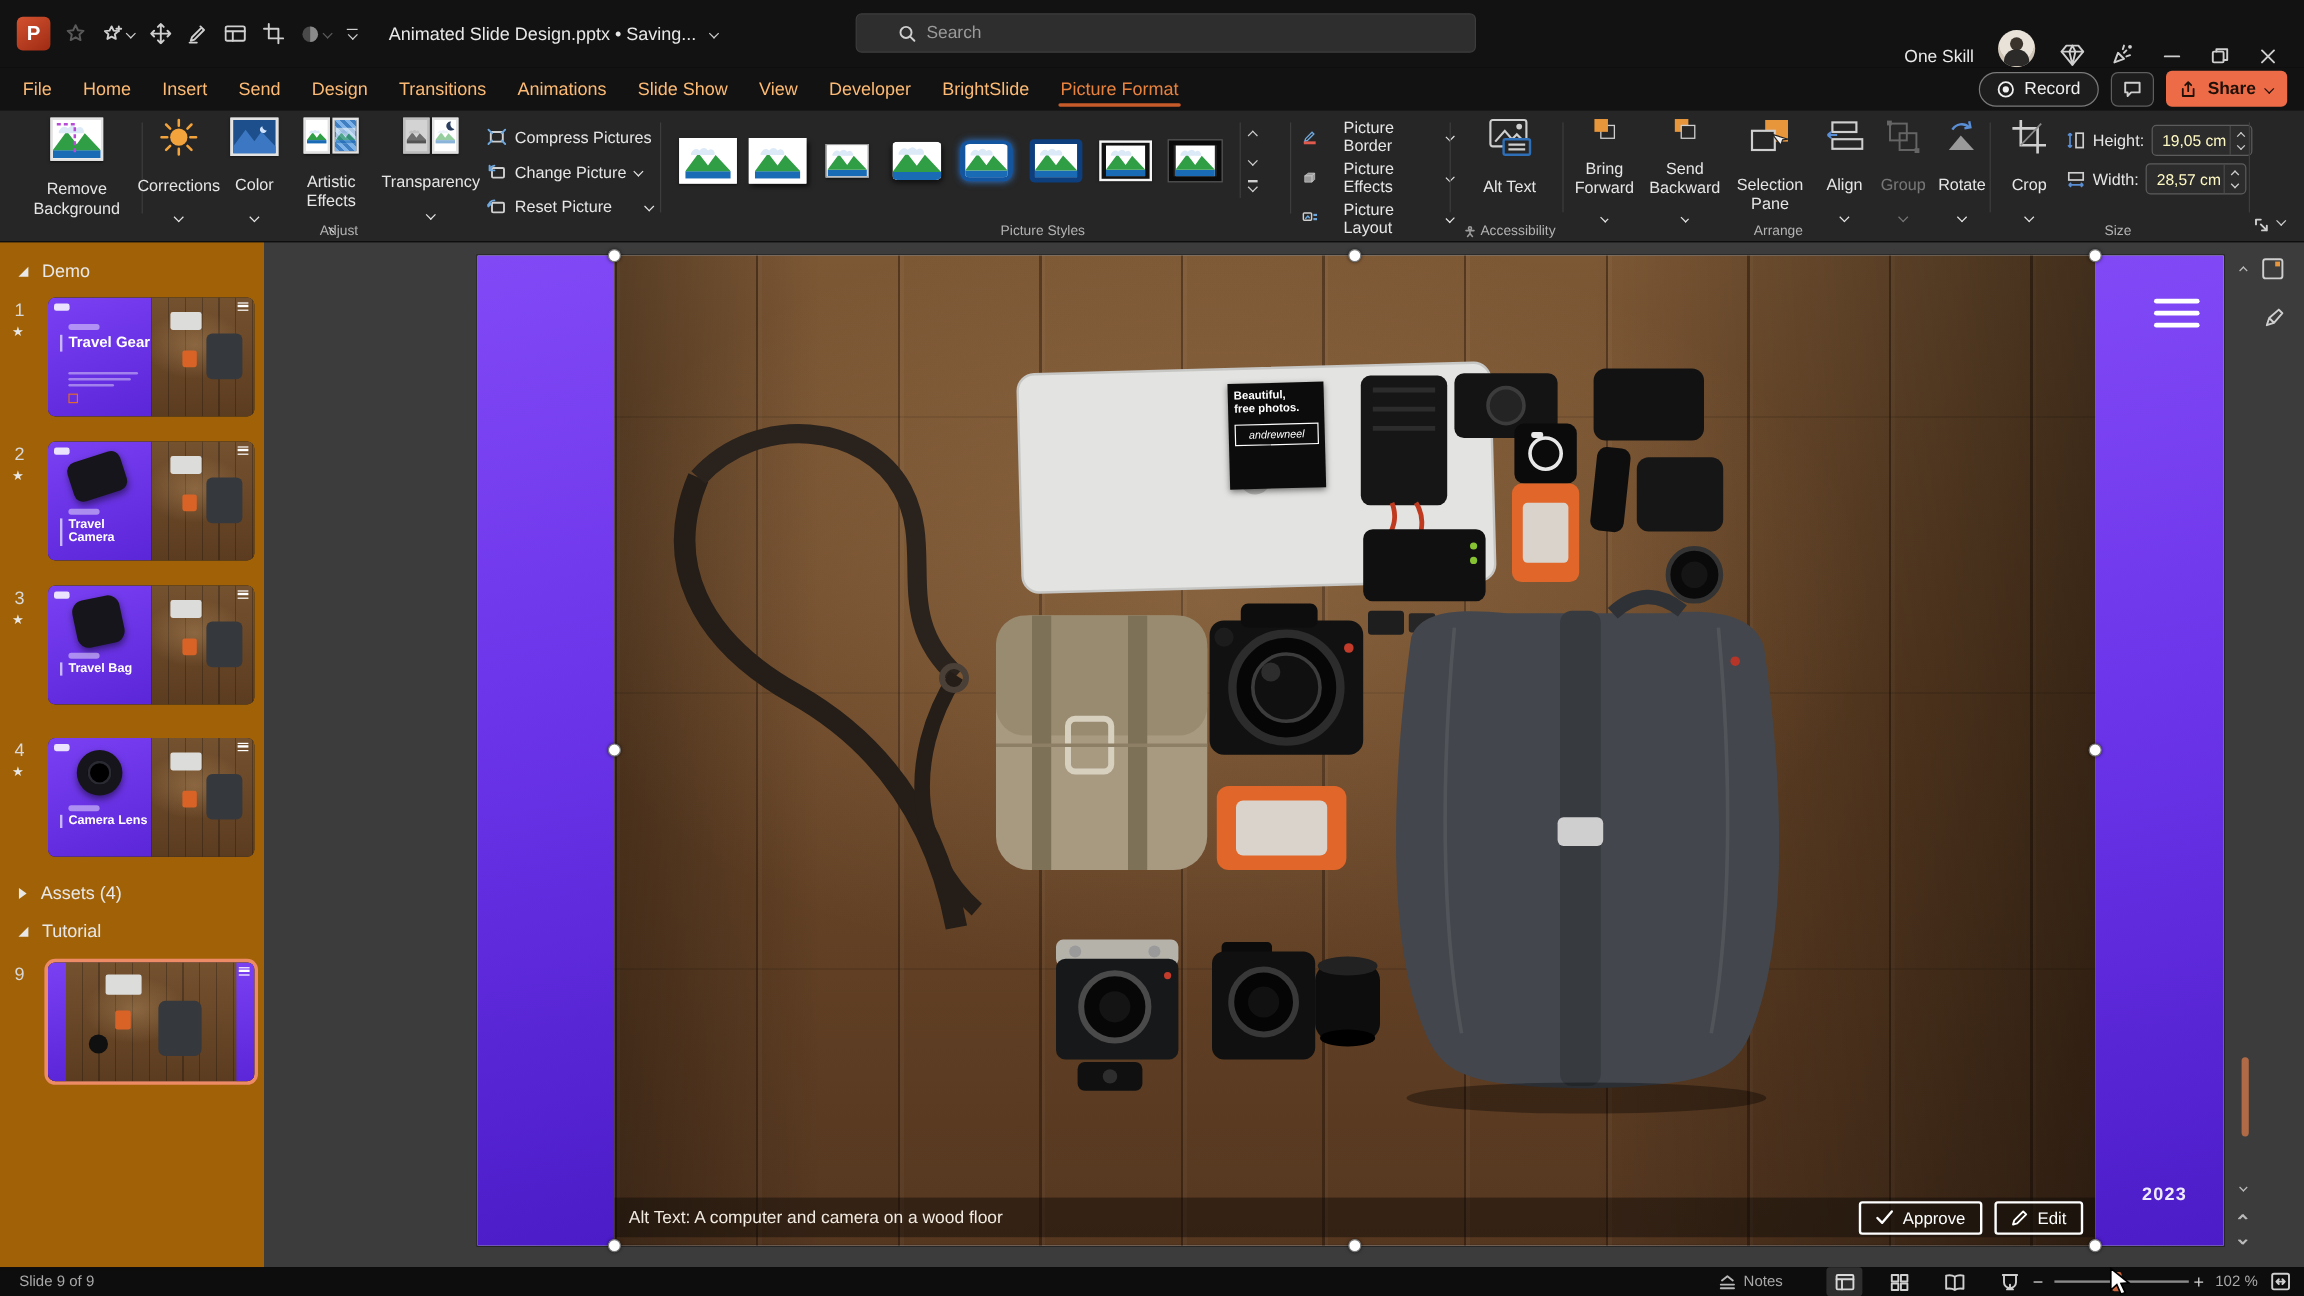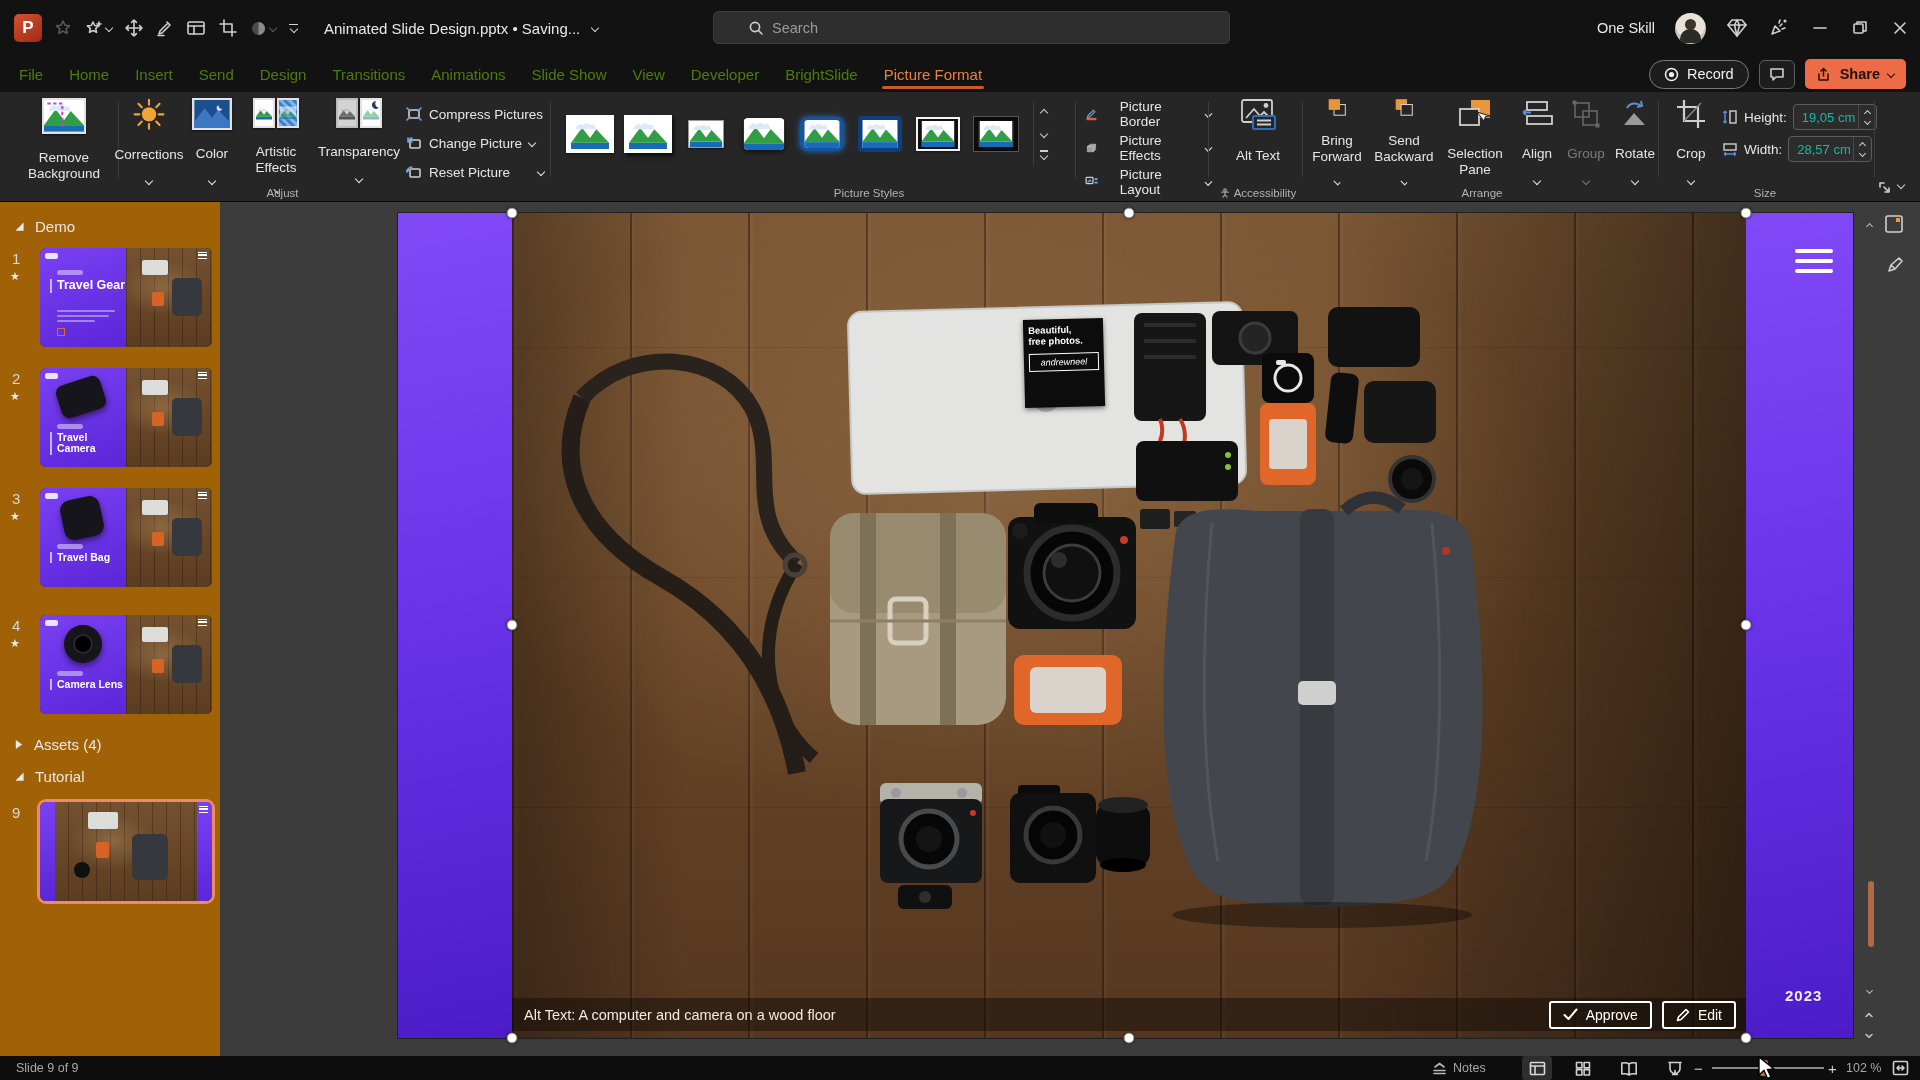--- a/index.html
+++ b/index.html
@@ -10,29 +10,29 @@
   .chev{display:inline-block;width:6px;height:6px;border-right:1.6px solid currentColor;border-bottom:1.6px solid currentColor;transform:rotate(45deg);vertical-align:2px}
   .chev.up{transform:rotate(-135deg);vertical-align:-2px}
 
   
   #titlebar{position:absolute;left:0;top:0;width:1920px;height:56px;background:#121212;display:flex;align-items:center;padding:0 14px;gap:12px}
   .pp-logo{width:28px;height:28px;border-radius:5px;background:linear-gradient(145deg,#d35230,#9e2b13);color:#fff;font-weight:bold;font-size:17px;display:flex;align-items:center;justify-content:center}
   .qat{display:flex;align-items:center;gap:13px;color:#cfcfcf}
   .qat .dim{opacity:.38}
   .titletxt{font-size:15px;color:#e8e8e8;margin-left:14px;white-space:nowrap}
   .search{position:absolute;left:713px;top:11px;width:517px;height:33px;background:#2e2e2e;border:1px solid #3c3c3c;border-radius:5px;display:flex;align-items:center;gap:9px;padding-left:58px;color:#9b9b9b;font-size:14.5px}
-  .tb-right{position:absolute;right:10px;top:0;height:56px;display:flex;align-items:center;gap:20px}
+  .tb-right{position:absolute;right:20px;top:0;height:56px;display:flex;align-items:flex-end;gap:20px}
   .acct{font-size:14.5px;color:#eaeaea}
   .avatar{width:31px;height:31px;border-radius:50%;background:radial-gradient(circle at 50% 38%,#e8e2d8 58%,#cfc6b8 59%);position:relative;overflow:hidden}
   .avatar::before{content:"";position:absolute;left:10px;top:6px;width:11px;height:11px;border-radius:50%;background:#3a332c}
   .avatar::after{content:"";position:absolute;left:5px;top:16px;width:21px;height:14px;border-radius:10px 10px 0 0;background:#2b2a28}
 
   
   #tabrow{position:absolute;left:0;top:56px;width:1920px;height:36px;background:#121212;display:flex;align-items:stretch;padding:0 6px}
-  .tab{display:flex;align-items:center;padding:0 13px;font-size:15px;color:#4d7c0f;position:relative}
+  .tab{display:flex;align-items:center;padding:0 13px;font-size:15px;color:#fdba74;position:relative}
   .tab.active{color:#E8823F}
   .tab.active::after{content:"";position:absolute;left:11px;right:11px;bottom:3px;height:3px;border-radius:2px;background:#C75B2A}
   .tr-right{margin-left:auto;display:flex;align-items:center;gap:10px;padding-right:8px}
   .btn-record{display:flex;align-items:center;gap:8px;height:29px;padding:0 14px;border:1px solid #7a7a7a;border-radius:15px;font-size:14.5px;color:#f0f0f0;background:#1d1d1d}
   .btn-cmt{width:36px;height:29px;border:1px solid #5e5e5e;border-radius:6px;display:flex;align-items:center;justify-content:center;background:#1d1d1d}
   .btn-share{display:flex;align-items:center;gap:8px;height:30px;padding:0 12px;border-radius:5px;background:#ED6C47;color:#201008;font-size:14.5px;font-weight:bold}
 
   
   #ribbon{position:absolute;left:0;top:92px;width:1920px;height:110px;background:#262626;border-bottom:1px solid #090909}
   .grp{position:absolute;top:0;height:110px}
@@ -45,21 +45,21 @@
   .smallcol{position:absolute;display:flex;flex-direction:column;gap:5px}
   .srow{display:flex;align-items:center;gap:7px;font-size:13.5px;color:#e6e6e6;height:24px}
   .menurow{display:flex;align-items:center;gap:21px;font-size:13.5px;color:#e6e6e6;height:28px}
   .thumbrow{position:absolute;top:10px;display:flex;gap:4px;align-items:center}
   .pthumb{width:54px;height:64px;display:flex;align-items:center;justify-content:center;border-radius:3px}
   .pthumb svg{display:block}
   .garrows{position:absolute;display:flex;flex-direction:column;border-left:1px solid #3d3d3d}
   .garrows div{width:20px;height:21px;display:flex;align-items:center;justify-content:center;color:#cfcfcf}
   .sizerow{position:absolute;display:flex;align-items:center;gap:6px;font-size:13.5px;color:#e6e6e6}
   .sizebox{width:84px;height:26px;background:#2c2c2c;border:1px solid #5c5c5c;border-radius:4px;display:flex;align-items:center}
-  .sizebox .val{flex:1;padding-left:8px;font-size:13px;color:#14b8a6}
+  .sizebox .val{flex:1;padding-left:8px;font-size:13px;color:#fef9c3}
   .spin{width:18px;height:100%;border-left:1px solid #4a4a4a;display:flex;flex-direction:column;align-items:center;justify-content:center;gap:3px;color:#cfcfcf}
   .spin i{display:block;width:5px;height:5px;border-right:1.4px solid currentColor;border-bottom:1.4px solid currentColor}
   .spin .u{transform:rotate(-135deg)}
   .spin .d{transform:rotate(45deg)}
 
   
   #sidebar{position:absolute;left:0;top:202px;width:220px;height:854px;background:#a16207}
   .sechdr{position:absolute;display:flex;align-items:center;gap:10px;font-size:15px;color:#e8e8e8}
   .thumb{position:absolute;left:40px;width:172px;height:99px;border-radius:6px;overflow:hidden;background:#222}
   .thumb.sel{left:37px;width:178px;height:105px;border:3px solid #ED8B66;border-radius:9px}

